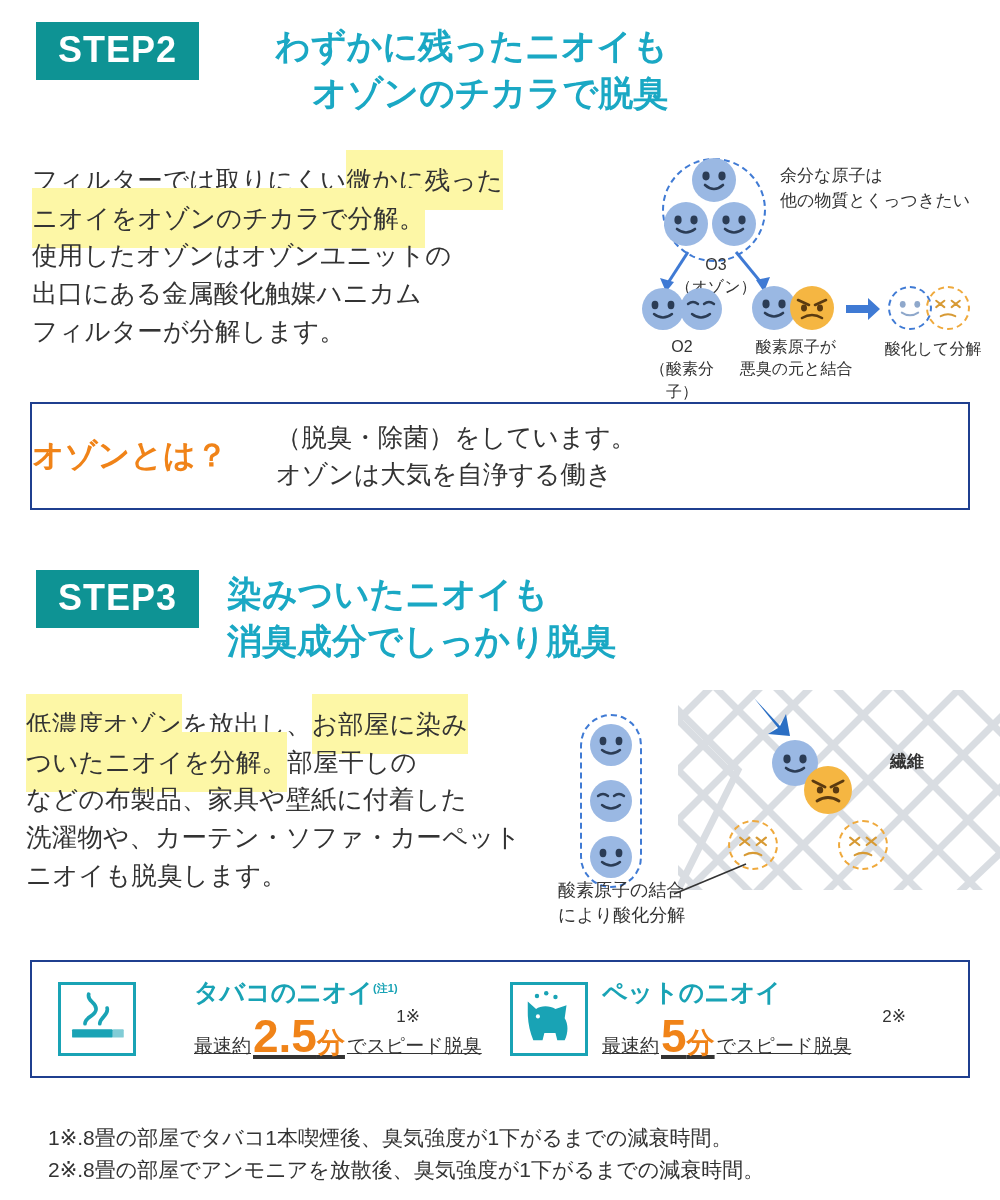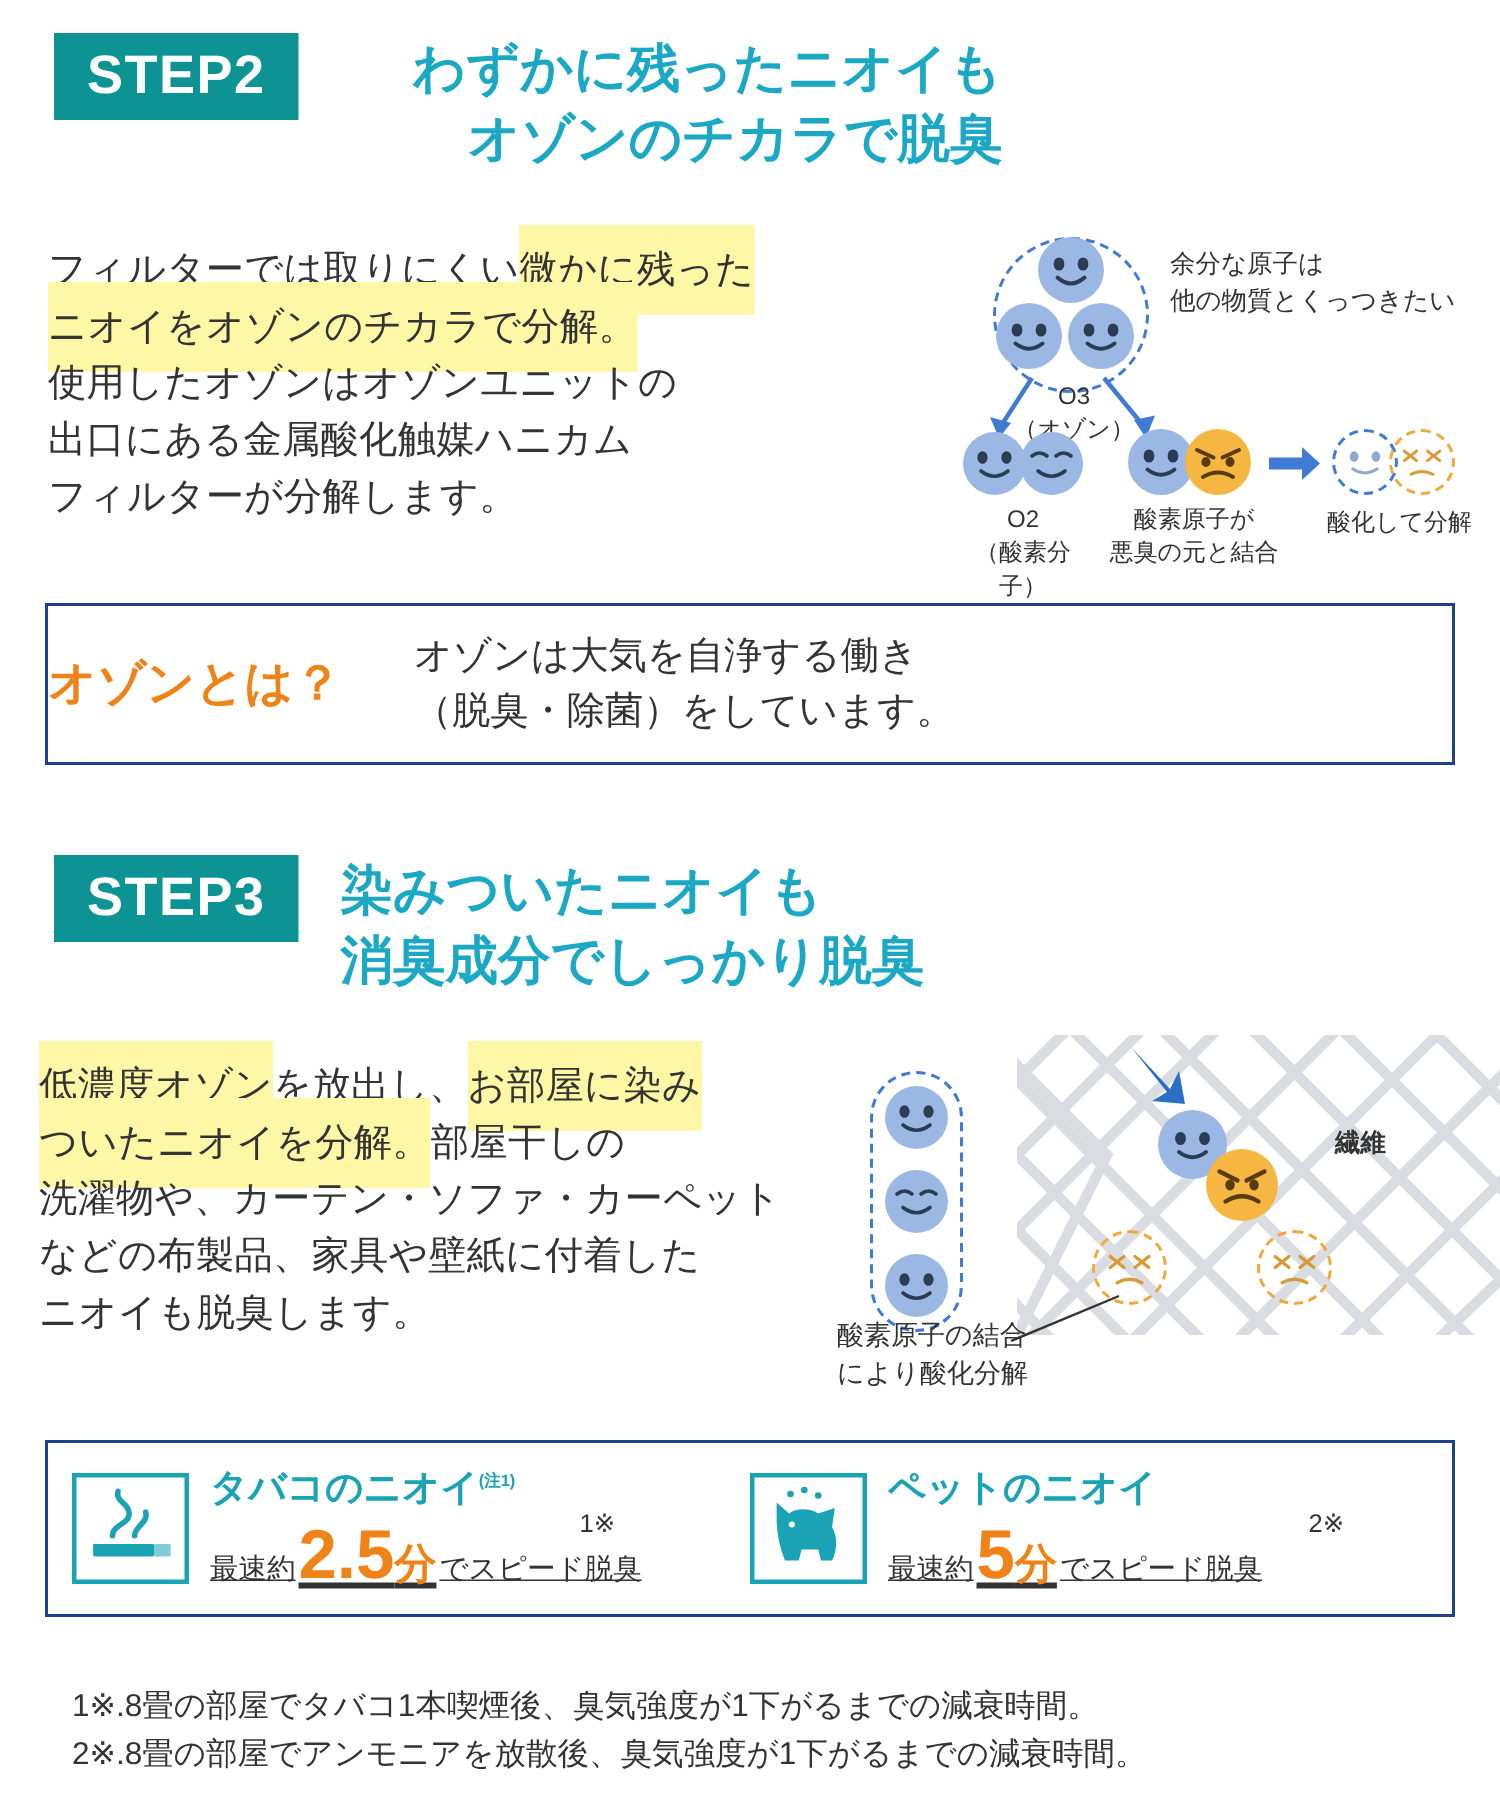--- a/index.html
+++ b/index.html
@@ -270,38 +270,38 @@
       </svg>
     </div>
     <div class="caption" style="left:238px;top:188px;width:110px;">
       <div>酸化して分解</div>
     </div>
   </div>
 
   <div class="ozone-box" style="left:30px;top:402px;width:940px;height:108px;">
     <div class="ozone-q">オゾンとは？</div>
     <div class="ozone-a">
+      <div>（脱臭・除菌）をしています。</div>
       <div>オゾンは大気を自浄する働き</div>
-      <div>（脱臭・除菌）をしています。</div>
     </div>
   </div>
 
   <div class="step-header" style="position:absolute;left:36px;top:570px;">
     <div class="step-badge">STEP3</div>
     <div class="step-title">
       <span class="l1">染みついたニオイも</span>
       <span class="l2">消臭成分でしっかり脱臭</span>
     </div>
   </div>
 
   <div class="body-text" style="position:absolute;left:26px;top:706px;width:610px;">
     <div><span class="hl">低濃度オゾン</span><span>を放出し、</span><span class="hl">お部屋に染み</span></div>
     <div><span class="hl">ついたニオイを分解。</span><span>部屋干しの</span></div>
+    <div>などの布製品、家具や壁紙に付着した</div>
     <div>洗濯物や、カーテン・ソファ・カーペット</div>
-    <div>などの布製品、家具や壁紙に付着した</div>
     <div>ニオイも脱臭します。</div>
   </div>
 
   <div style="position:absolute;left:560px;top:690px;width:440px;height:250px;">
 
     <svg class="mesh" style="left:118px;top:0px;width:322px;height:200px;" viewBox="0 0 322 200">
       <g stroke="#d9dde2" stroke-width="7" fill="none">
         <path d="M-60 40 L140 -160"></path>
           <path d="M-60 90 L190 -160"></path>
         <path d="M-60 140 L240 -160"></path>
@@ -395,21 +395,21 @@
       <path d="M2 32 L74 2" stroke="#333" stroke-width="1.6" fill="none"></path>
     </svg>
     <div class="caption" style="left:-2px;top:188px;width:200px;text-align:left;font-size:18px;">
       <div>酸素原子の結合</div>
       <div>により酸化分解</div>
     </div>
   </div>
 
   <div class="spec-box" style="left:30px;top:960px;width:940px;height:118px;">
 
-    <div class="spec-item" style="margin-left:16px;width:430px;">
+    <div class="spec-item" style="margin-left:26px;width:430px;gap:44px;">
       <div class="spec-icon">
         <svg viewBox="0 0 78 74" style="position:absolute;inset:0;">
           <rect x="12" y="48" width="44" height="9" rx="1" fill="#19a3b5"></rect>
           <rect x="56" y="48" width="12" height="9" rx="1" fill="#19a3b5" opacity="0.55"></rect>
           <path d="M26 42 C26 34 38 34 38 26 C38 18 28 18 30 10" stroke="#19a3b5" stroke-width="4" fill="none" stroke-linecap="round"></path>
           <path d="M42 42 C42 35 52 33 50 25" stroke="#19a3b5" stroke-width="4" fill="none" stroke-linecap="round"></path>
         </svg>
       </div>
       <div>
         <div class="spec-label">

